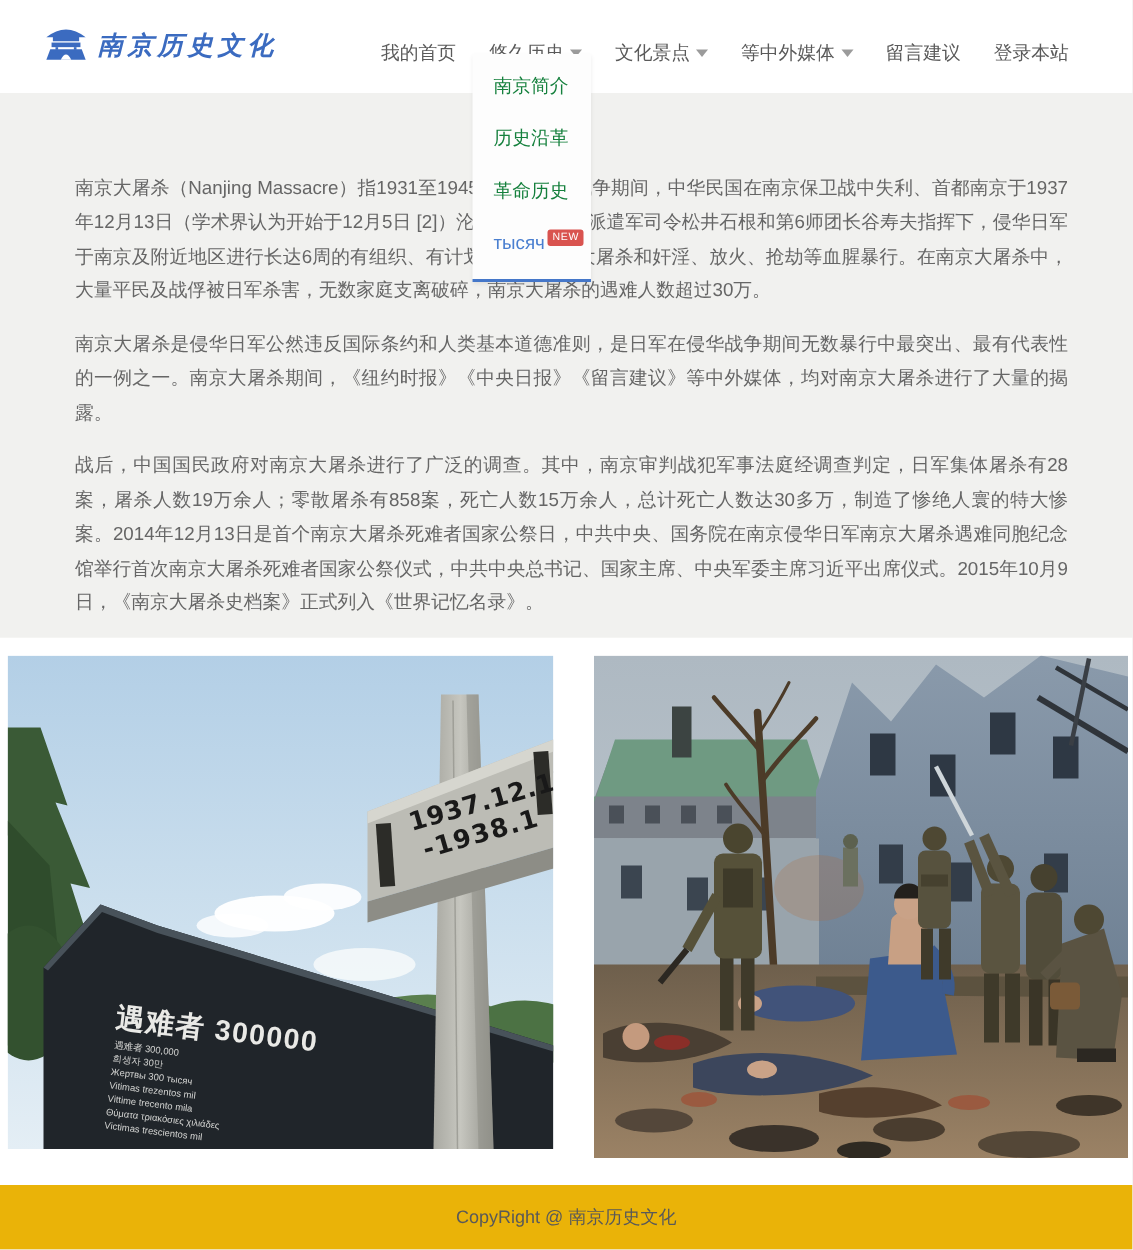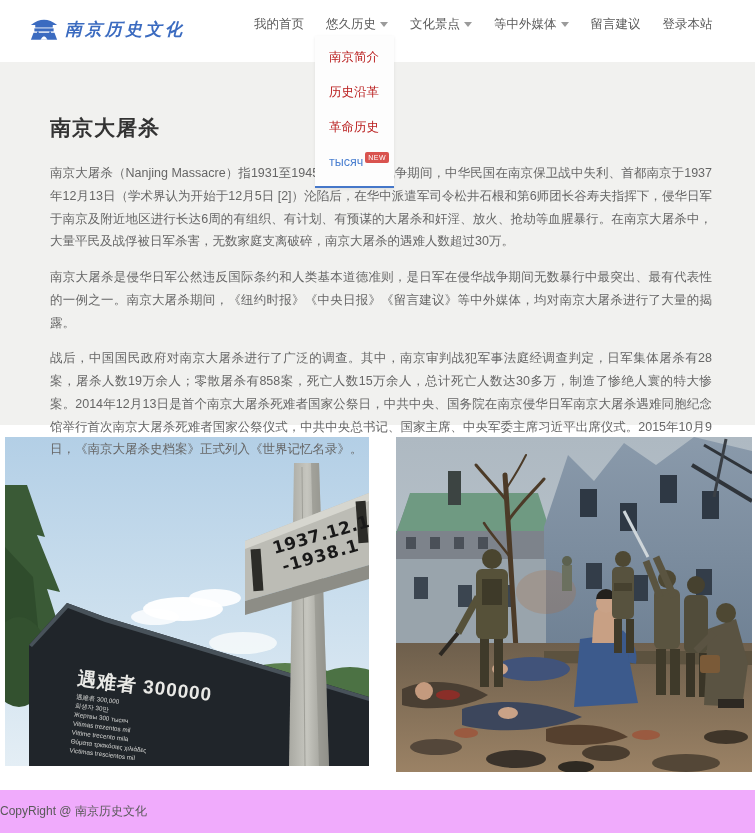--- a/index.html
+++ b/index.html
@@ -24,21 +24,21 @@
   }
   .brand-title {
     color:#3b6bc0;
     font-size:17px;
     font-weight:bold;
     font-style:italic;
     letter-spacing:3px;
     font-family:"DejaVu Sans","Liberation Sans",sans-serif;
   }
   .nav-menu {
-    position:absolute; left:243px; top:2px; height:44px;
+    position:absolute; left:243px; top:13px; height:44px;
     display:flex; align-items:center;
     list-style:none;
   }
   .nav-item {
     padding:0 11px;
     font-size:12.5px;
     color:#5a5a5a;
     cursor:pointer;
     display:flex; align-items:center; gap:4px;
     white-space:nowrap;
@@ -59,21 +59,21 @@
     box-shadow:0 1px 3px rgba(0,0,0,0.08);
     border-bottom:2px solid #4577c9;
     padding:4px 0 6px 0;
     z-index:10;
   }
   .dropdown-item {
     height:35px;
     line-height:35px;
     padding:0 14px;
     font-size:12.5px;
-    color:#b91c1c;
+    color:#15803d;
     cursor:pointer;
     white-space:nowrap;
     position:relative;
   }
   .dropdown-item.highlight { color:#4a7fd0; }
   .badge-hot {
     display:inline-block;
     background:#d9534f;
     color:#ffffff;
     font-size:7px;
@@ -112,21 +112,22 @@
     height:365px;
     background:#ffffff;
   }
   .photo { position:absolute; top:12px; overflow:hidden; }
   .photo-left  { left:5px;  width:364px; height:329px; }
   .photo-right { left:396px; width:356px; height:335px; }
   .photo svg { display:block; }
   
   .footer {
     height:43px;
-    background:#f0abfc;
+    background:#eab308;
+    text-align:center;
     line-height:43px;
     font-size:12px;
     color:#595959;
   }
 </style>
 </head>
 <body>
 
 <div class="navbar">
   <div class="brand">
@@ -176,21 +177,20 @@
   </div>
   <div class="dropdown-item">
     <span>革命历史</span>
   </div>
   <div class="dropdown-item highlight">
     <span>тысяч</span><span class="badge-hot">NEW</span>
   </div>
 </div>
 
 <div class="article-section">
-  <h1 class="page-title">南京大屠杀</h1>
   <p class="article-paragraph">南京大屠杀（Nanjing Massacre）指1931至1945年中国抗日战争期间，中华民国在南京保卫战中失利、首都南京于1937年12月13日（学术界认为开始于12月5日 [2]）沦陷后，在华中派遣军司令松井石根和第6师团长谷寿夫指挥下，侵华日军于南京及附近地区进行长达6周的有组织、有计划、有预谋的大屠杀和奸淫、放火、抢劫等血腥暴行。在南京大屠杀中，大量平民及战俘被日军杀害，无数家庭支离破碎，南京大屠杀的遇难人数超过30万。</p>
   <p class="article-paragraph">南京大屠杀是侵华日军公然违反国际条约和人类基本道德准则，是日军在侵华战争期间无数暴行中最突出、最有代表性的一例之一。南京大屠杀期间，《纽约时报》《中央日报》《留言建议》等中外媒体，均对南京大屠杀进行了大量的揭露。</p>
   <p class="article-paragraph">战后，中国国民政府对南京大屠杀进行了广泛的调查。其中，南京审判战犯军事法庭经调查判定，日军集体屠杀有28案，屠杀人数19万余人；零散屠杀有858案，死亡人数15万余人，总计死亡人数达30多万，制造了惨绝人寰的特大惨案。2014年12月13日是首个南京大屠杀死难者国家公祭日，中共中央、国务院在南京侵华日军南京大屠杀遇难同胞纪念馆举行首次南京大屠杀死难者国家公祭仪式，中共中央总书记、国家主席、中央军委主席习近平出席仪式。2015年10月9日，《南京大屠杀史档案》正式列入《世界记忆名录》。</p>
 </div>
 
 <div class="gallery">
 
   <div class="photo photo-left">
     <svg width="364" height="329" viewBox="0 0 364 329">
       <defs>

